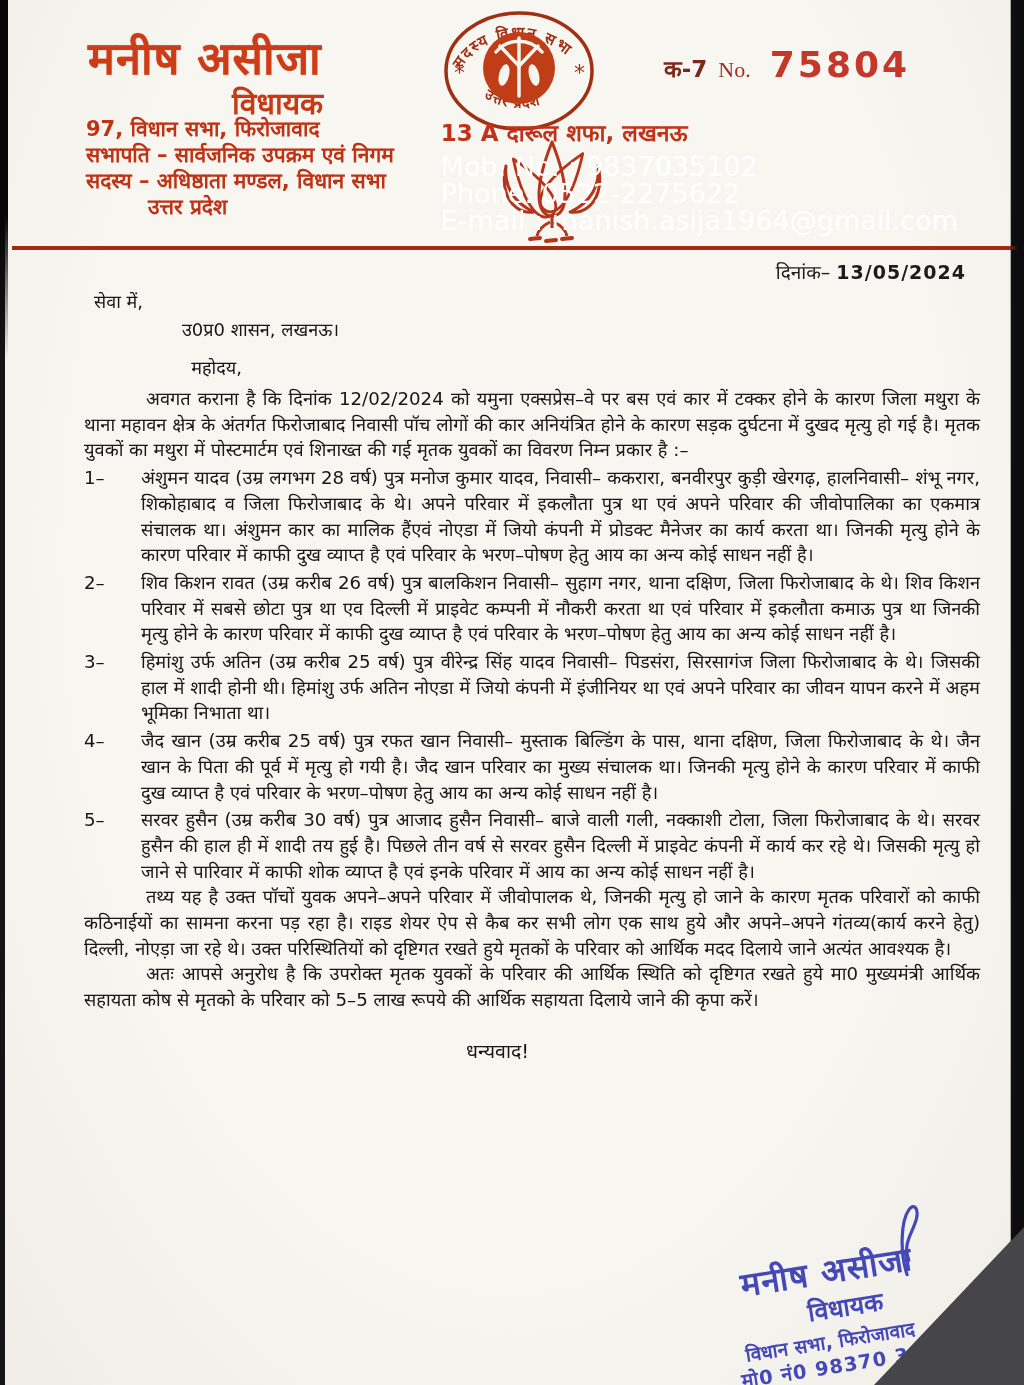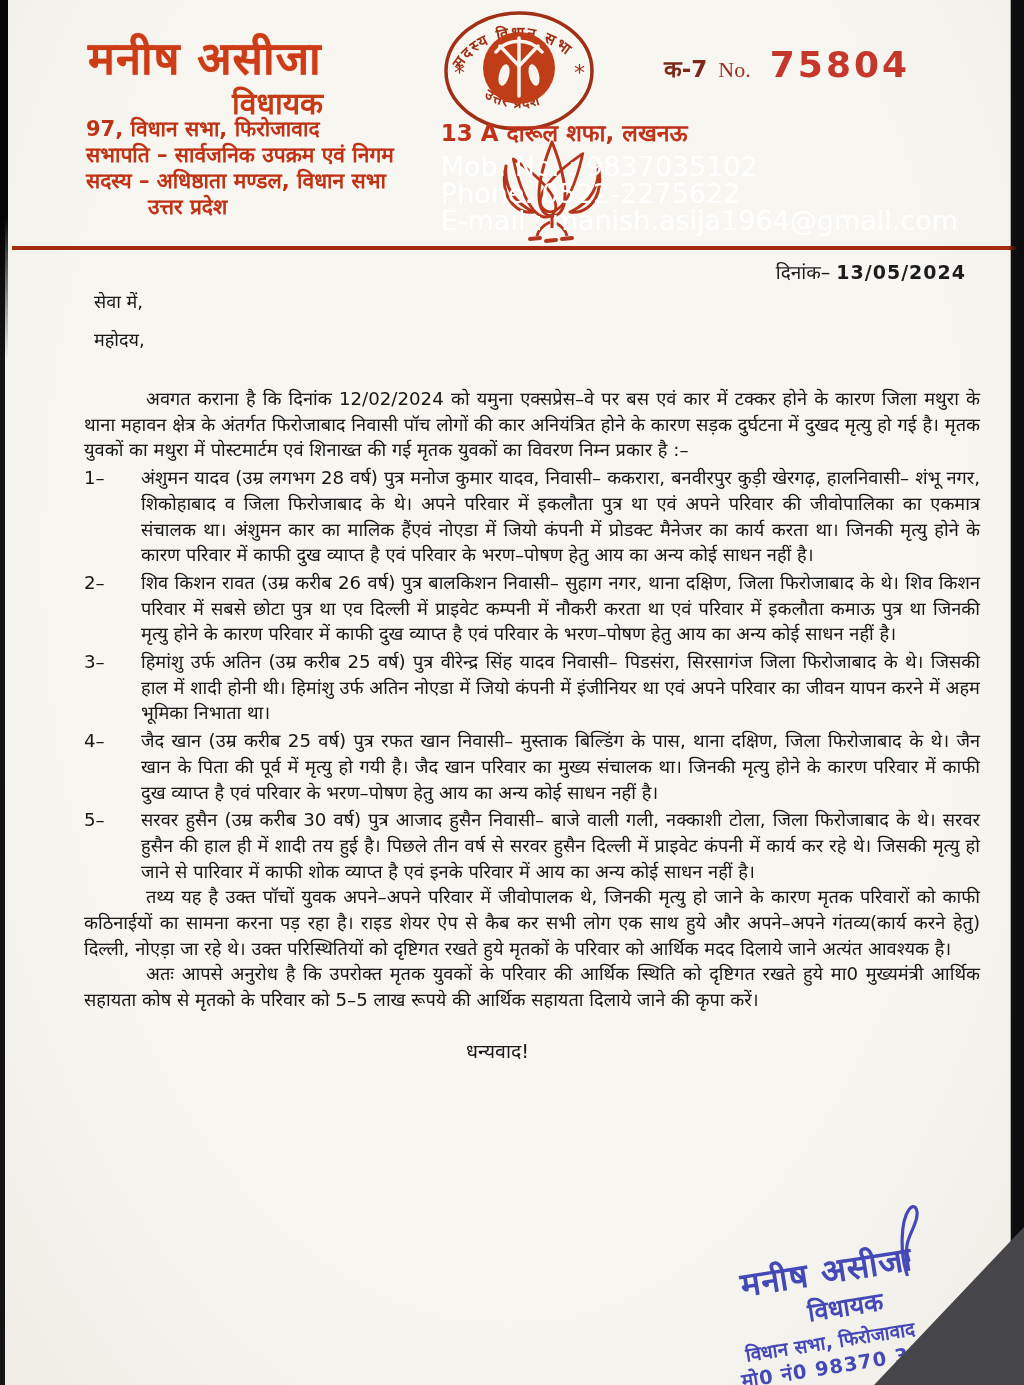--- a/index.html
+++ b/index.html
@@ -134,20 +134,21 @@
 
   <div class="rule"></div>
 
   <div class="date">
     <span>दिनांक–</span>
     <b>13/05/2024</b>
   </div>
 
   <div class="recipient">
     <div>सेवा में,</div>
+    <div class="to-ind">उ0प्र0 शासन, लखनऊ।</div>
     <div class="greeting">महोदय,</div>
   </div>
 
   <div class="letter-body">
     <p class="indent">अवगत कराना है कि दिनांक 12/02/2024 को यमुना एक्सप्रेस–वे पर बस एवं कार में टक्कर होने के कारण जिला मथुरा के थाना महावन क्षेत्र के अंतर्गत फिरोजाबाद निवासी पॉच लोगों की कार अनियंत्रित होने के कारण सड़क दुर्घटना में दुखद मृत्यु हो गई है। मृतक युवकों का मथुरा में पोस्टमार्टम एवं शिनाख्त की गई मृतक युवकों का विवरण निम्न प्रकार है :–</p>
 
     <div class="li">
       <div class="n">1–</div>
       <div class="t">अंशुमन यादव (उम्र लगभग 28 वर्ष) पुत्र मनोज कुमार यादव, निवासी– ककरारा, बनवीरपुर कुड़ी खेरगढ़, हालनिवासी– शंभू नगर, शिकोहाबाद व जिला फिरोजाबाद के थे। अपने परिवार में इकलौता पुत्र था एवं अपने परिवार की जीवोपालिका का एकमात्र संचालक था। अंशुमन कार का मालिक हैंएवं नोएडा में जियो कंपनी में प्रोडक्ट मैनेजर का कार्य करता था। जिनकी मृत्यु होने के कारण परिवार में काफी दुख व्याप्त है एवं परिवार के भरण–पोषण हेतु आय का अन्य कोई साधन नहीं है।</div>
     </div>

